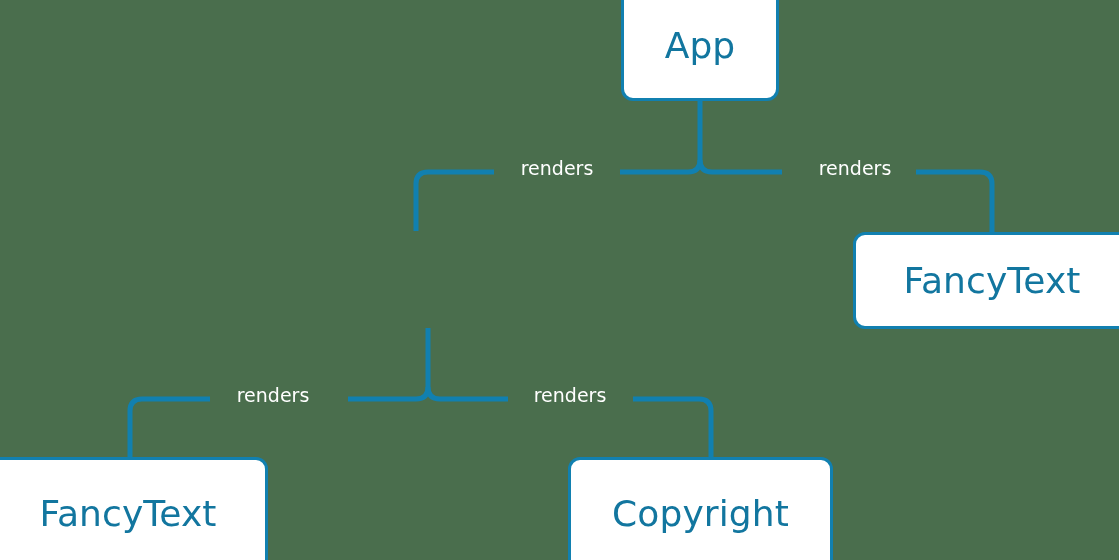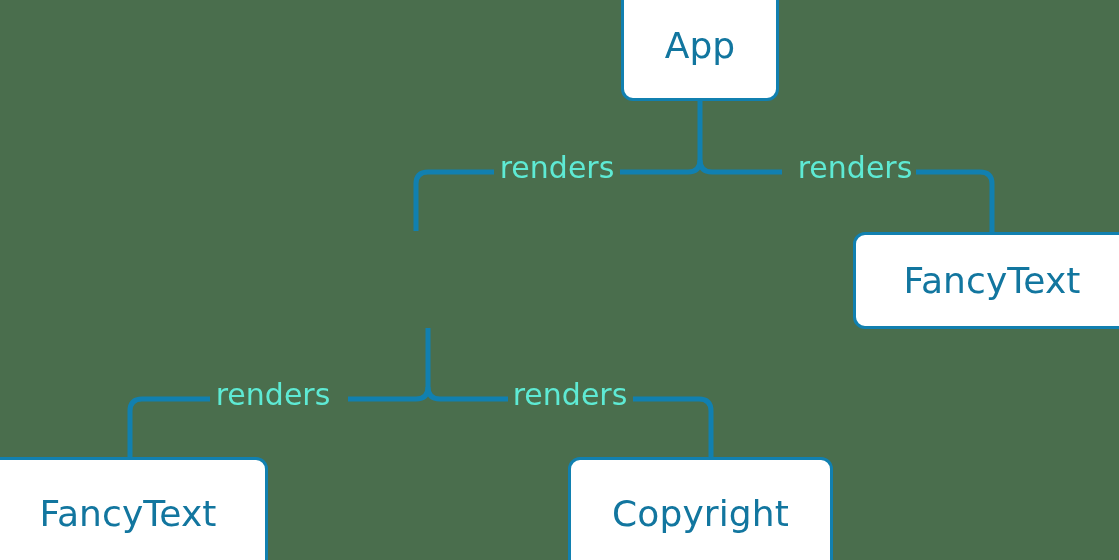--- a/index.html
+++ b/index.html
@@ -41,22 +41,22 @@
     line-height: 1;
     letter-spacing: 0.1px;
     white-space: nowrap;
     z-index: 2;
   }
   .node-label {
     display: block;
   }
   .edge-label {
     position: absolute;
-    color: #5eead4;
-    font-size: 30px;
+    color: #ffffff;
+    font-size: 19px;
     line-height: 1;
     white-space: nowrap;
     z-index: 3;
     transform: translate(-50%, -50%);
   }
 
   
   #node-app            { left: 621px;  top: -10px;  width: 158px; height: 111px; border-top-left-radius: 0; border-top-right-radius: 0; }
   #node-inspiration    { left: 198px;  top: 231px;  width: 460px; height: 97px;  }
   #node-fancytext-right{ left: 853px;  top: 232px;  width: 278px; height: 97px;  border-top-right-radius: 0; border-bottom-right-radius: 0; }

